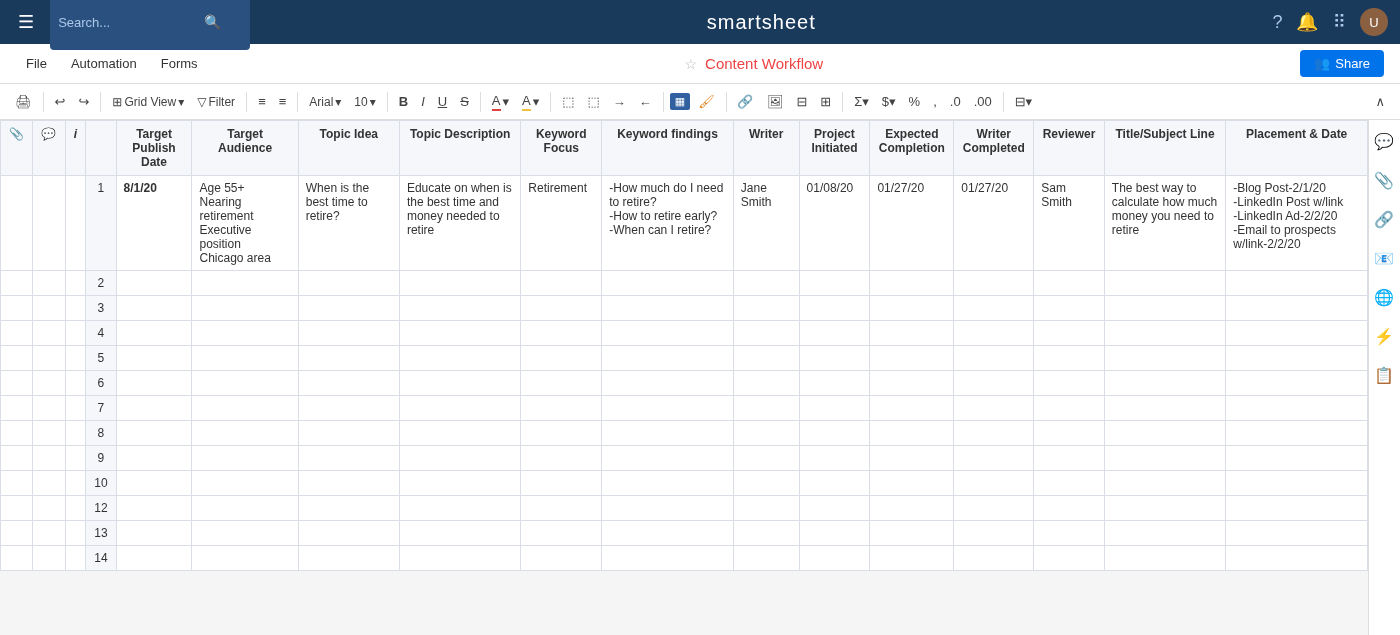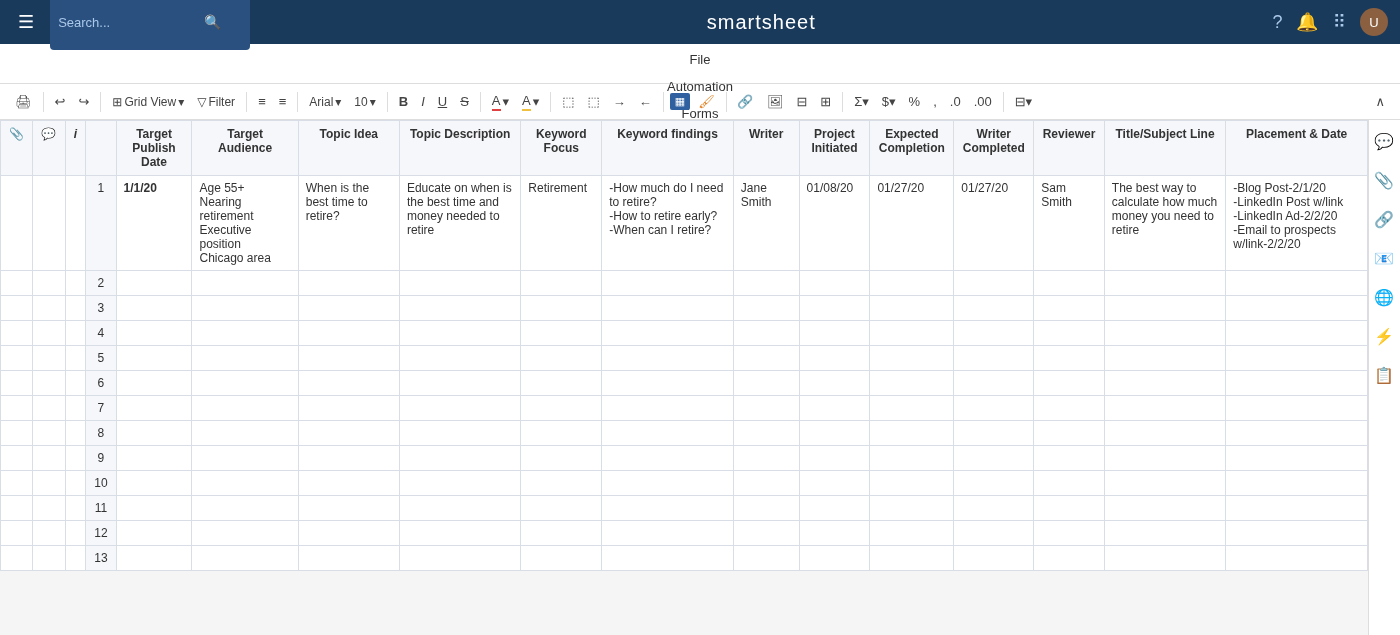--- a/index.html
+++ b/index.html
@@ -56,21 +56,20 @@
 
     
     .second-bar {
       background: white;
       height: 40px;
       display: flex;
       align-items: center;
       padding: 4px 16px;
       border-bottom: 1px solid #ddd;
       gap: 4px;
-      flex-direction: column;
     }
     .menu-item {
       padding: 4px 10px;
       font-size: 13px;
       cursor: pointer;
       color: #333;
       border-radius: 3px;
     }
     .sheet-title-area {
       flex: 1;
@@ -406,21 +405,21 @@
               </div>
           </th>
         </tr>
       </thead>
       <tbody id="table-body">
       <tr>
             <td class="icon-col"></td>
             <td class="icon-col"></td>
             <td class="icon-col"></td>
             <td class="row-num-col">1</td>
-            <td class="col-target-publish bold-text" style="font-weight: bold;">1/1/20</td>
+            <td class="col-target-publish bold-text" style="font-weight: bold;">8/1/20</td>
             <td class="col-target-audience" style="white-space: pre-wrap;">Age 55+
 Nearing retirement
 Executive position
 Chicago area</td>
             <td class="col-topic-idea">When is the best time to retire?</td>
             <td class="col-topic-desc">Educate on when is the best time and money needed to retire</td>
             <td class="col-keyword-focus">Retirement</td>
             <td class="col-keyword-findings" style="white-space: pre-wrap;">-How much do I need to retire?
 -How to retire early?
 -When can I retire?</td>
@@ -603,59 +602,59 @@
             <td class="col-expected-completion"></td>
             <td class="col-writer-completed"></td>
             <td class="col-reviewer"></td>
             <td class="col-title-subject"></td>
             <td class="col-placement"></td>
           </tr>
           <tr>
             <td class="icon-col"></td>
             <td class="icon-col"></td>
             <td class="icon-col"></td>
-            <td class="row-num-col">11</td>
-            <td class="col-target-publish bold-text"></td>
-            <td class="col-target-audience"></td>
-            <td class="col-topic-idea"></td>
-            <td class="col-topic-desc"></td>
-            <td class="col-keyword-focus"></td>
-            <td class="col-keyword-findings"></td>
-            <td class="col-writer"></td>
-            <td class="col-proj-initiated"></td>
-            <td class="col-expected-completion"></td>
-            <td class="col-writer-completed"></td>
-            <td class="col-reviewer"></td>
-            <td class="col-title-subject"></td>
-            <td class="col-placement"></td>
-          </tr>
-          <tr>
-            <td class="icon-col"></td>
-            <td class="icon-col"></td>
-            <td class="icon-col"></td>
             <td class="row-num-col">12</td>
             <td class="col-target-publish bold-text"></td>
             <td class="col-target-audience"></td>
             <td class="col-topic-idea"></td>
             <td class="col-topic-desc"></td>
             <td class="col-keyword-focus"></td>
             <td class="col-keyword-findings"></td>
             <td class="col-writer"></td>
             <td class="col-proj-initiated"></td>
             <td class="col-expected-completion"></td>
             <td class="col-writer-completed"></td>
             <td class="col-reviewer"></td>
             <td class="col-title-subject"></td>
             <td class="col-placement"></td>
           </tr>
           <tr>
             <td class="icon-col"></td>
             <td class="icon-col"></td>
             <td class="icon-col"></td>
             <td class="row-num-col">13</td>
+            <td class="col-target-publish bold-text"></td>
+            <td class="col-target-audience"></td>
+            <td class="col-topic-idea"></td>
+            <td class="col-topic-desc"></td>
+            <td class="col-keyword-focus"></td>
+            <td class="col-keyword-findings"></td>
+            <td class="col-writer"></td>
+            <td class="col-proj-initiated"></td>
+            <td class="col-expected-completion"></td>
+            <td class="col-writer-completed"></td>
+            <td class="col-reviewer"></td>
+            <td class="col-title-subject"></td>
+            <td class="col-placement"></td>
+          </tr>
+          <tr>
+            <td class="icon-col"></td>
+            <td class="icon-col"></td>
+            <td class="icon-col"></td>
+            <td class="row-num-col">14</td>
             <td class="col-target-publish bold-text"></td>
             <td class="col-target-audience"></td>
             <td class="col-topic-idea"></td>
             <td class="col-topic-desc"></td>
             <td class="col-keyword-focus"></td>
             <td class="col-keyword-findings"></td>
             <td class="col-writer"></td>
             <td class="col-proj-initiated"></td>
             <td class="col-expected-completion"></td>
             <td class="col-writer-completed"></td>

